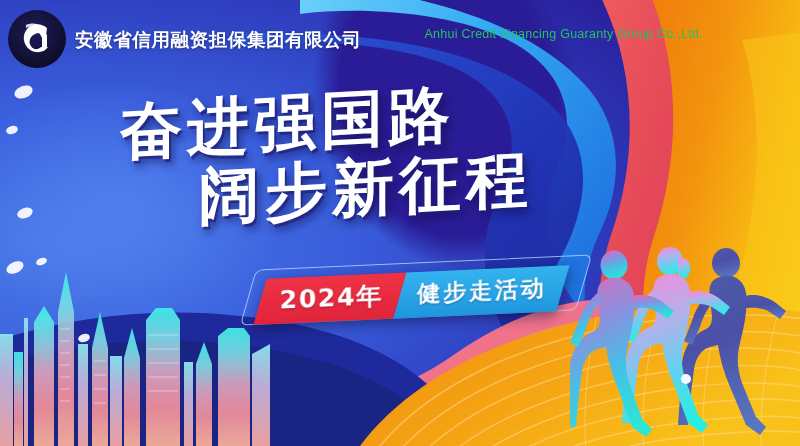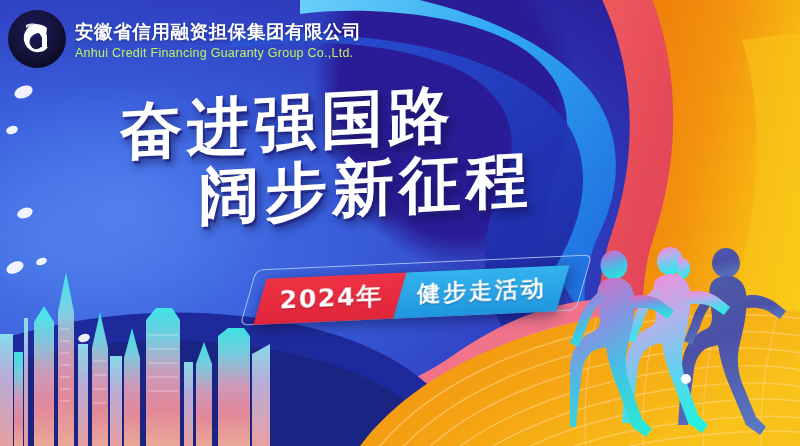--- a/index.html
+++ b/index.html
@@ -54,29 +54,30 @@
     display:flex; align-items:center; gap:9px;
     z-index:25;
   }
   .logo-mark{
     width:58px; height:58px; border-radius:50%;
     background:radial-gradient(60% 60% at 45% 38%, #1d1b5c 0%, #141238 70%, #0e0c29 100%);
     position:relative; flex:0 0 auto;
     display:flex; align-items:center; justify-content:center;
   }
   .logo-mark svg{ width:46px; height:46px; }
-  .brand-text{ display:flex; flex-direction:column; gap:2px; }
+  .brand-text{ display:flex; flex-direction:row; gap:19px; }
   .brand-cn{
     color:#fff; font-size:18.5px; font-weight:700; letter-spacing:.6px;
     text-shadow:0 1px 3px rgba(0,0,0,.35);
     white-space:nowrap;
   }
   .brand-en{
-    color:#bef264; font-size:12.5px; font-weight:400; letter-spacing:.25px;
+    color:#22c55e; font-size:12.5px; font-weight:400; letter-spacing:.25px;
     white-space:nowrap;
+    margin-left:44px;
   }
 
   
   .headline{
     position:absolute; left:120px; top:88px; z-index:24;
     transform:skewY(-3.1deg);
   }
   .hl-line{
     color:#fff;
     font-family:"DejaVu Sans","Liberation Sans",sans-serif;

